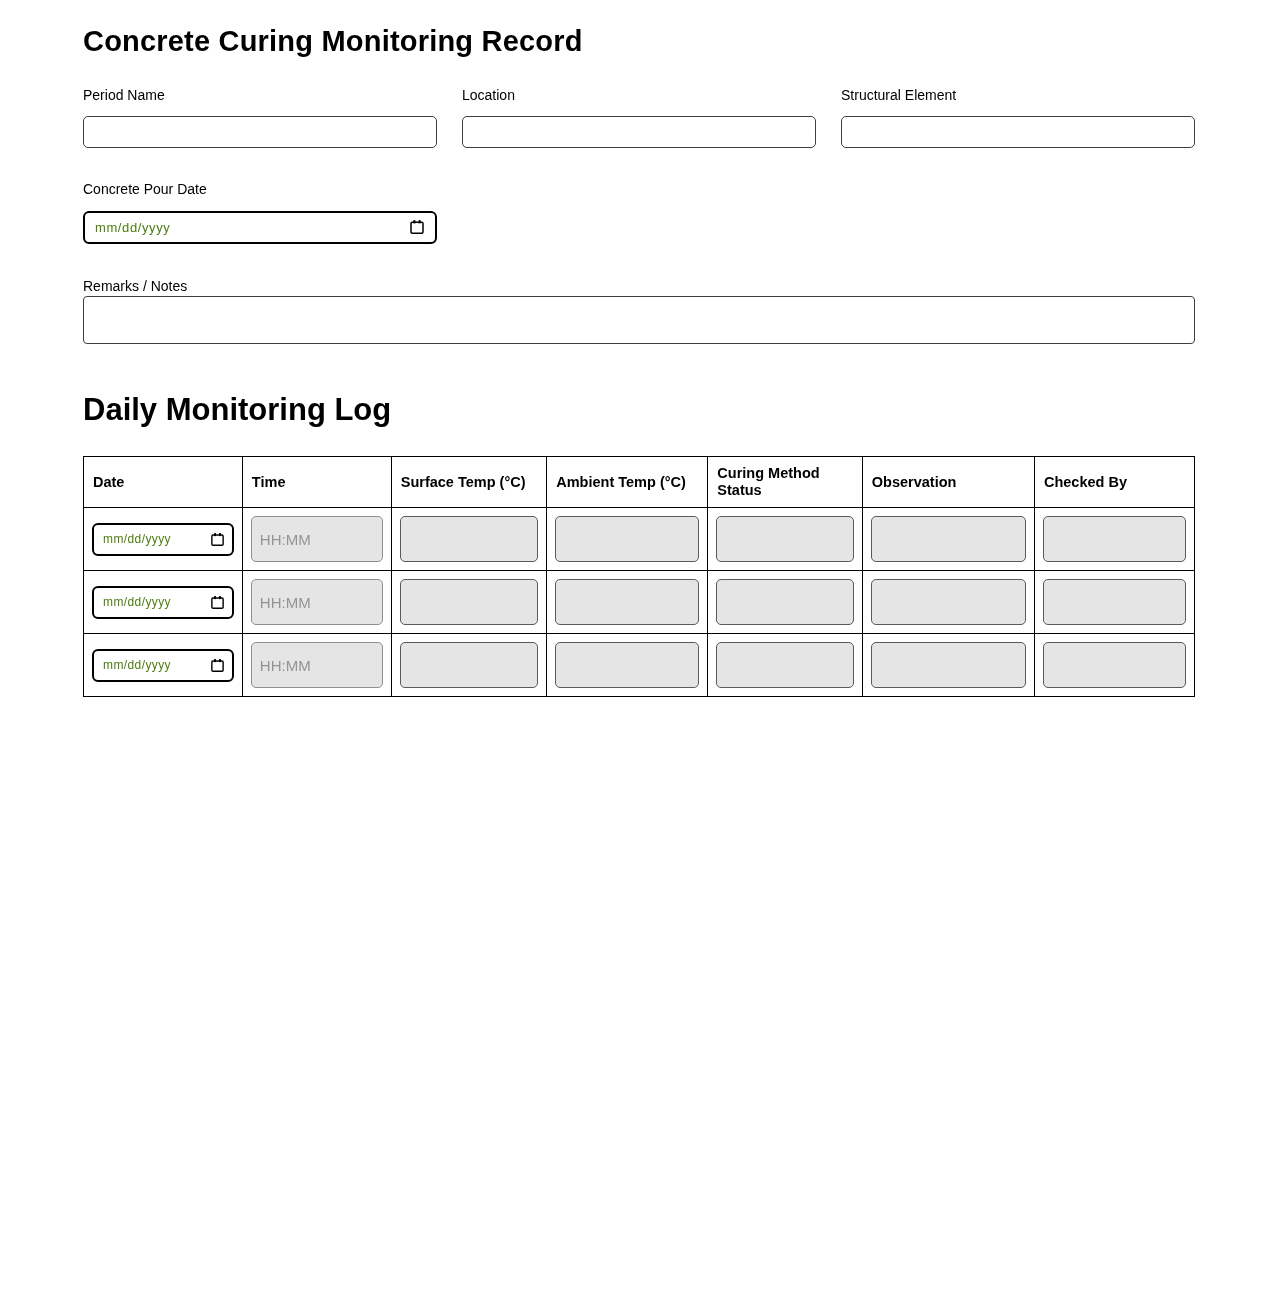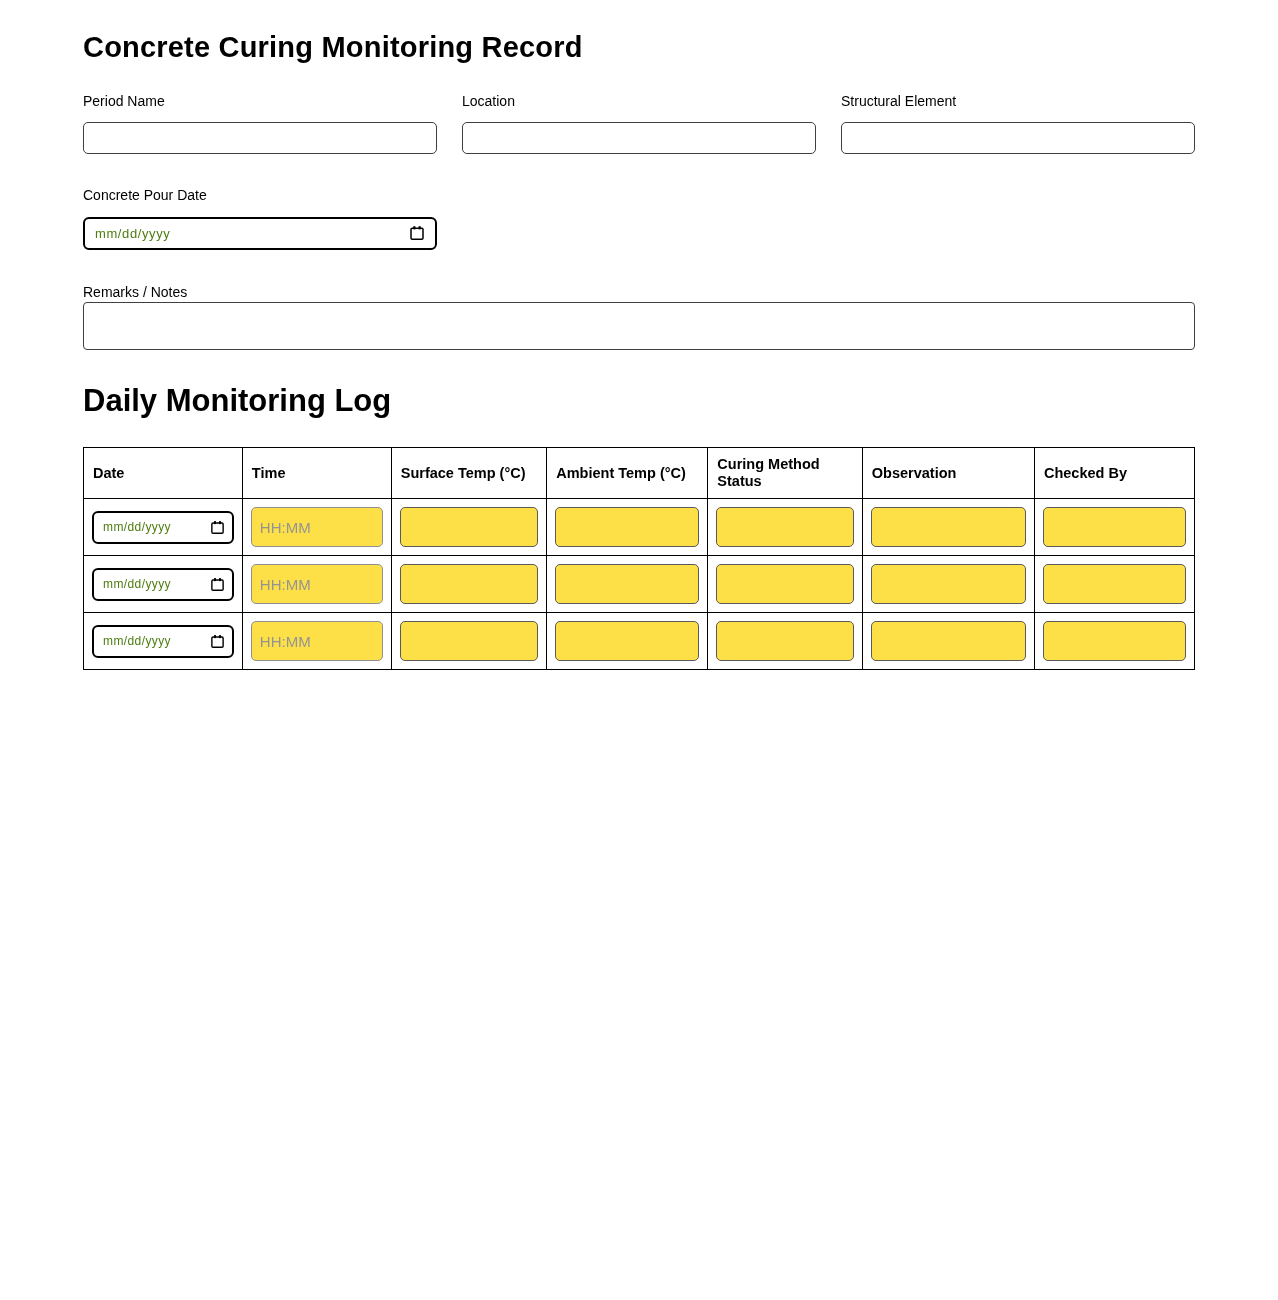--- a/index.html
+++ b/index.html
@@ -5,21 +5,21 @@
   * { box-sizing: border-box; }
   html, body {
     margin: 0;
     background: #ffffff;
     color: #000000;
     font-family: "Liberation Sans", sans-serif;
   }
   .page {
     width: 1278px;
     min-height: 1300px;
-    padding: 30px 83px 40px 83px;
+    padding: 24px 83px 40px 83px;
   }
   h1.page-title {
     font-size: 29px;
     line-height: 1.1;
     font-weight: bold;
     margin: 2px 0 30px 0;
     letter-spacing: 0.2px;
   }
   .form-grid {
     display: grid;
@@ -59,21 +59,21 @@
     cursor: default;
   }
   .date-text {
     font-family: Liberation Sans, sans-serif;
     font-size: 13px;
     letter-spacing: 0.6px;
     color: #4d7c0f;
     white-space: pre;
   }
   .calendar-icon { display: inline-flex; flex: 0 0 auto; }
-  .remarks-block { margin-bottom: 33px; }
+  .remarks-block { margin-bottom: 48px; }
   .remarks-block .field-label { margin-bottom: 2px; }
   .remarks-textarea {
     display: block;
     width: 100%;
     height: 48px;
     border: 1px solid #3f3f3f;
     border-radius: 4px;
     resize: none;
     padding: 6px 9px;
     font-size: 14px;
@@ -101,27 +101,27 @@
     line-height: 1.18;
   }
   .log-table td {
     border: 1px solid #000;
     padding: 8px 8px;
     height: 51px;
     vertical-align: middle;
   }
   .cell-input {
     width: 100%;
-    height: 40px;
+    height: 46px;
     border: 1px solid #5a5a5a;
     border-radius: 5px;
     padding: 0 8px;
     font-size: 14px;
     font-family: "Liberation Sans", sans-serif;
-    background: #fde047;
+    background: #e5e5e5;
     outline: none;
   }
   .cell-time {
     border-color: #8f8f8f;
     font-size: 15px;
     color: #222;
   }
   .cell-time::placeholder { color: #949494; opacity: 1; }
   .cell-date {
     width: 100%;

